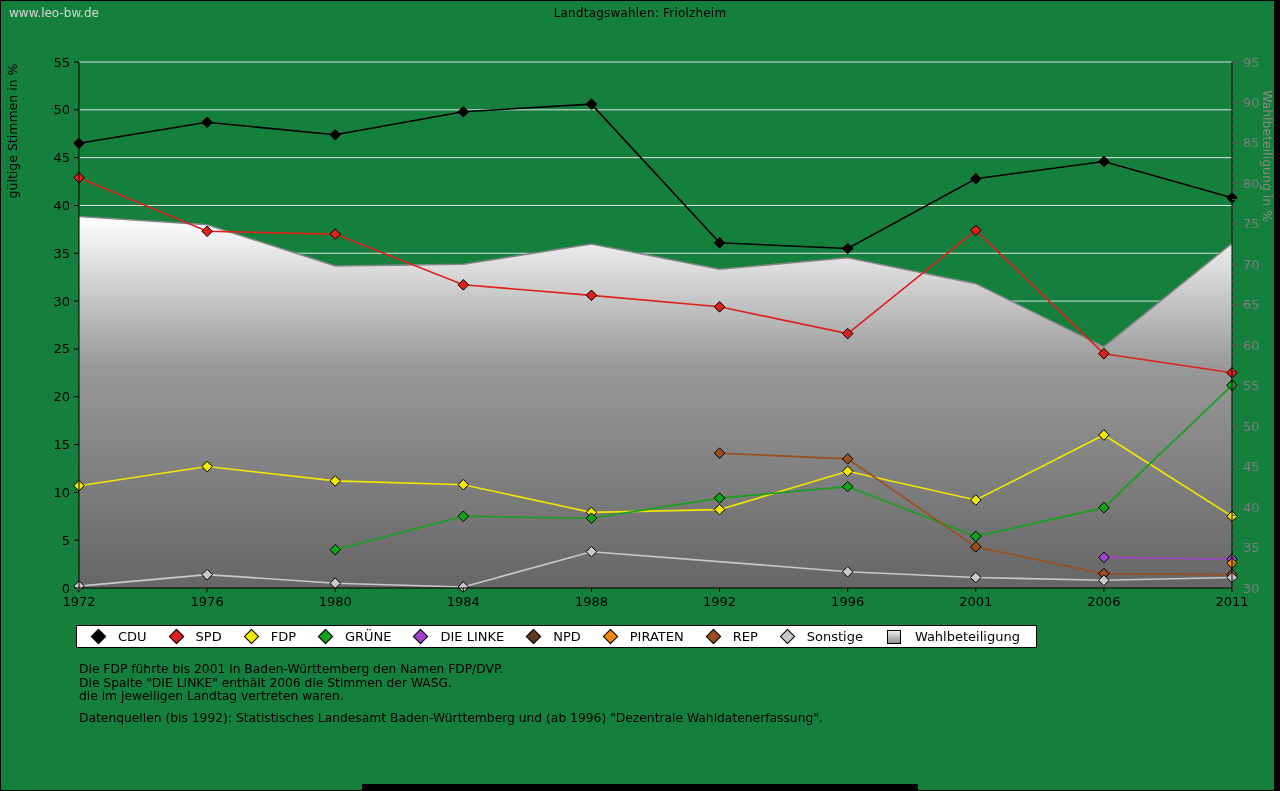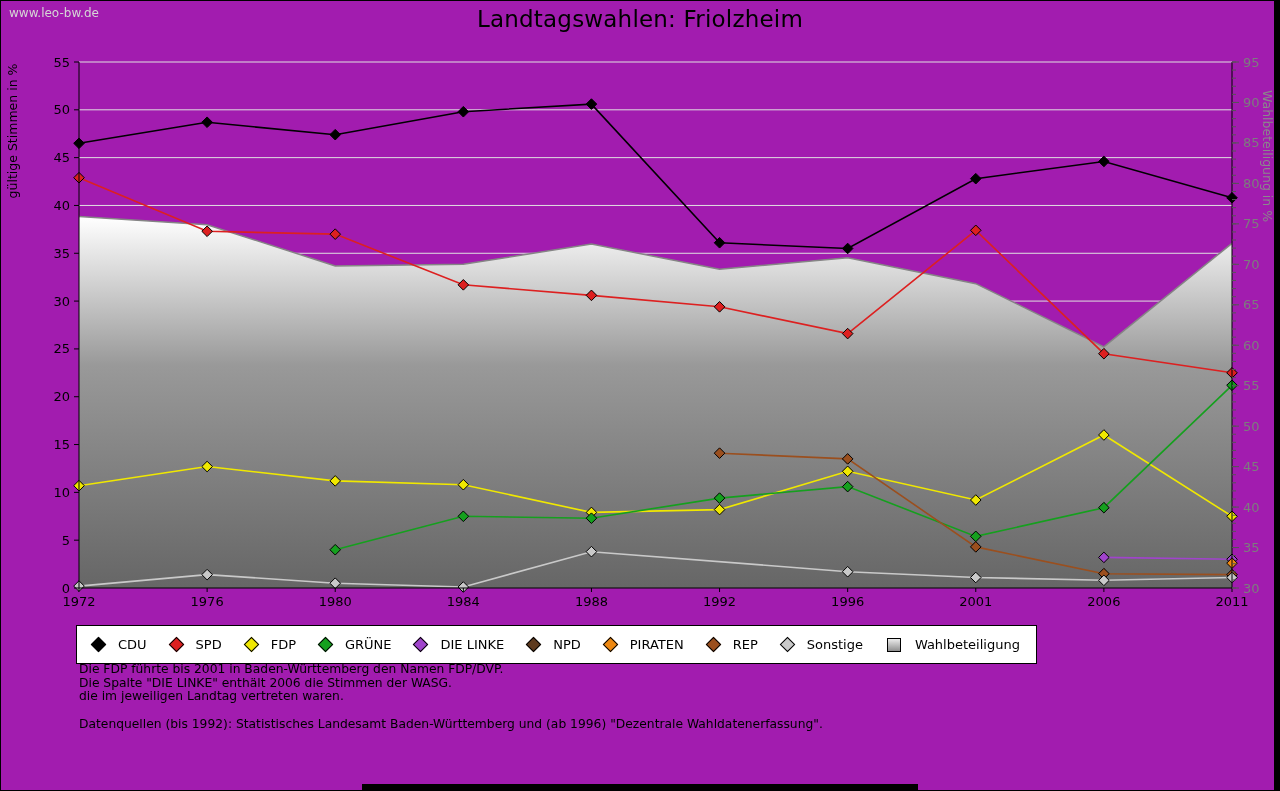--- a/index.html
+++ b/index.html
@@ -1,34 +1,34 @@
 <!DOCTYPE html>
 <html><head>
 <meta charset="utf-8">
 <style>
   html,body{margin:0;padding:0;background:#fff;}
   #page{
-    position:relative;width:1280px;height:791px;background:#a21caf;
+    position:relative;width:1280px;height:791px;background:#15803d;
     font-family:"DejaVu Sans","Liberation Sans",sans-serif;
     border:1px solid #000;box-sizing:border-box;overflow:hidden;
   }
   #watermark{position:absolute;top:5px;left:8px;font-size:12px;color:#d6d6d6;}
-  #title{position:absolute;top:5px;left:0;width:100%;text-align:center;font-size:23px;color:#000;letter-spacing:0.2px;}
+  #title{position:absolute;top:5px;left:0;width:100%;text-align:center;font-size:12px;color:#000;letter-spacing:0.2px;}
   #plot{position:absolute;top:0;left:0;}
   #legend{
-    position:absolute;left:75px;top:624px;width:961px;height:39px;
+    position:absolute;left:75px;top:624px;width:961px;height:23px;
     border:1px solid #000;background:#fff;display:flex;align-items:center;
     justify-content:space-between;padding:0 16px;box-sizing:border-box;font-size:13px;color:#000;
   }
   .legend-item{display:flex;align-items:center;white-space:nowrap;}
   .lg-diamond{width:9px;height:9px;transform:rotate(45deg);border:1px solid #000;margin:0 14px 0 0;flex:none;}
   .lg-square{width:12px;height:12px;border:1px solid #000;margin:0 14px 0 0;flex:none;
     background:linear-gradient(#ececec,#8f8f8f);}
   #footnotes{position:absolute;left:78px;top:662px;font-size:12.3px;line-height:13.6px;color:#000;}
-  #source-note{margin-top:14px;}
+  #source-note{margin-top:8px;}
   #right-edge-bar{position:absolute;top:0;right:0;width:5px;height:100%;background:#000;}
   #bottom-bar{position:absolute;left:361px;bottom:0;width:556px;height:6px;background:#000;}
 </style>
 </head>
 <body>
 
 <div id="page">
   <div id="watermark">www.leo-bw.de</div>
   <div id="title">Landtagswahlen: Friolzheim</div>
 

